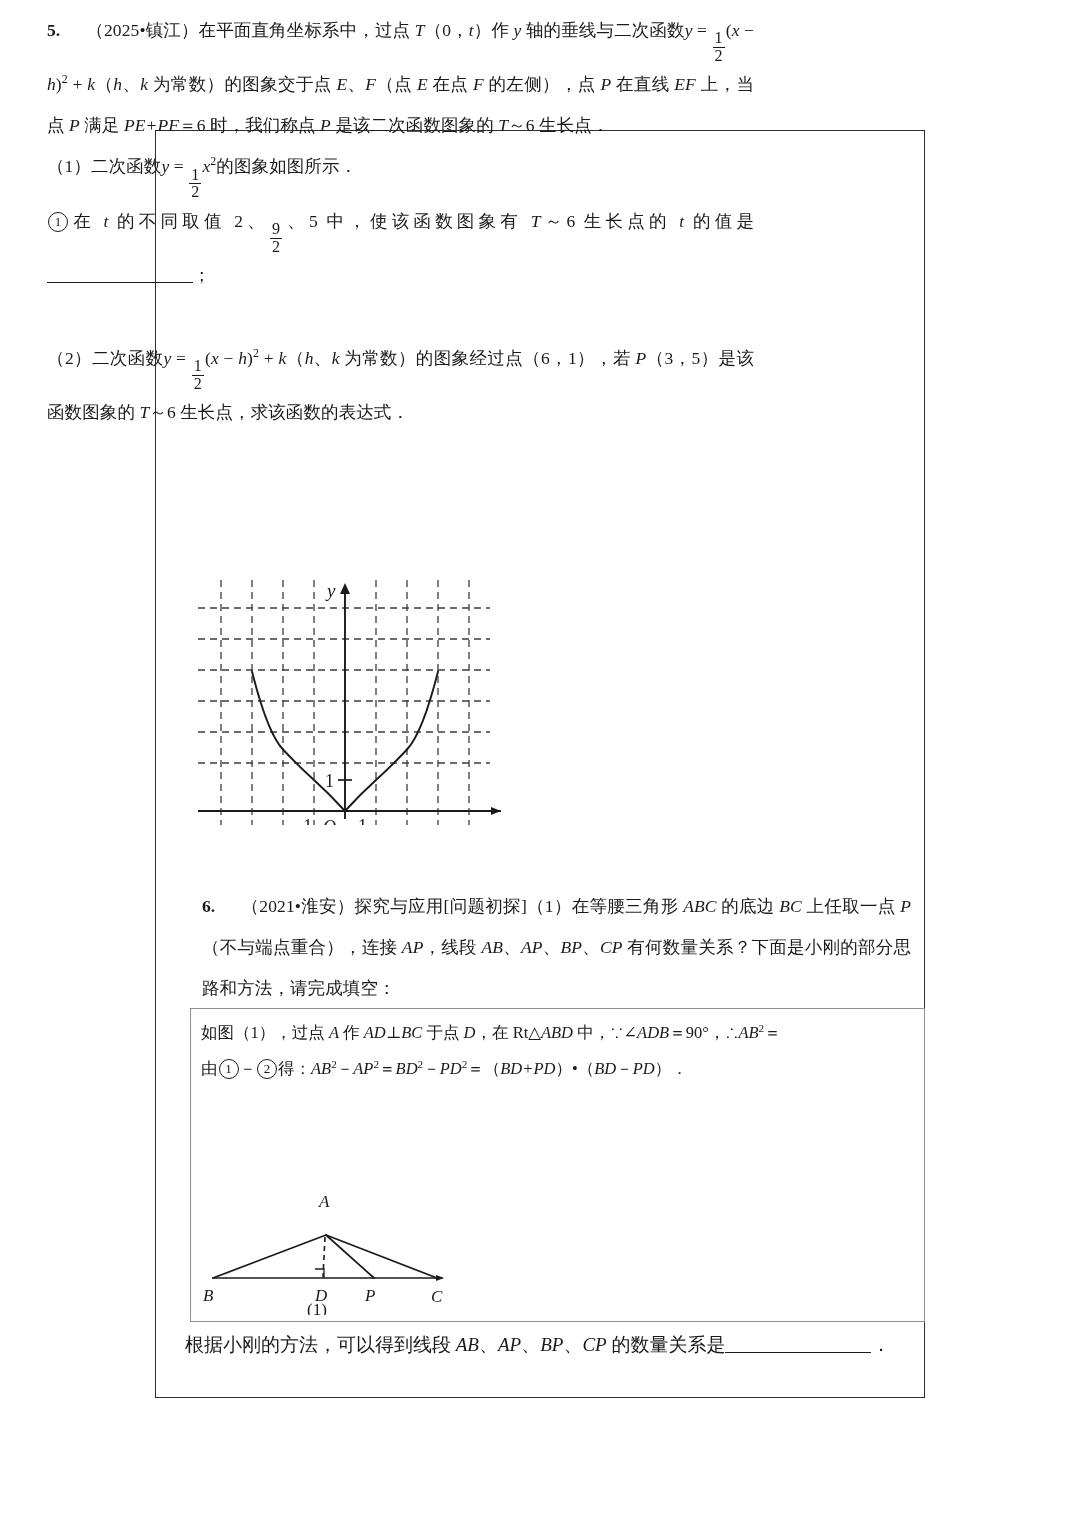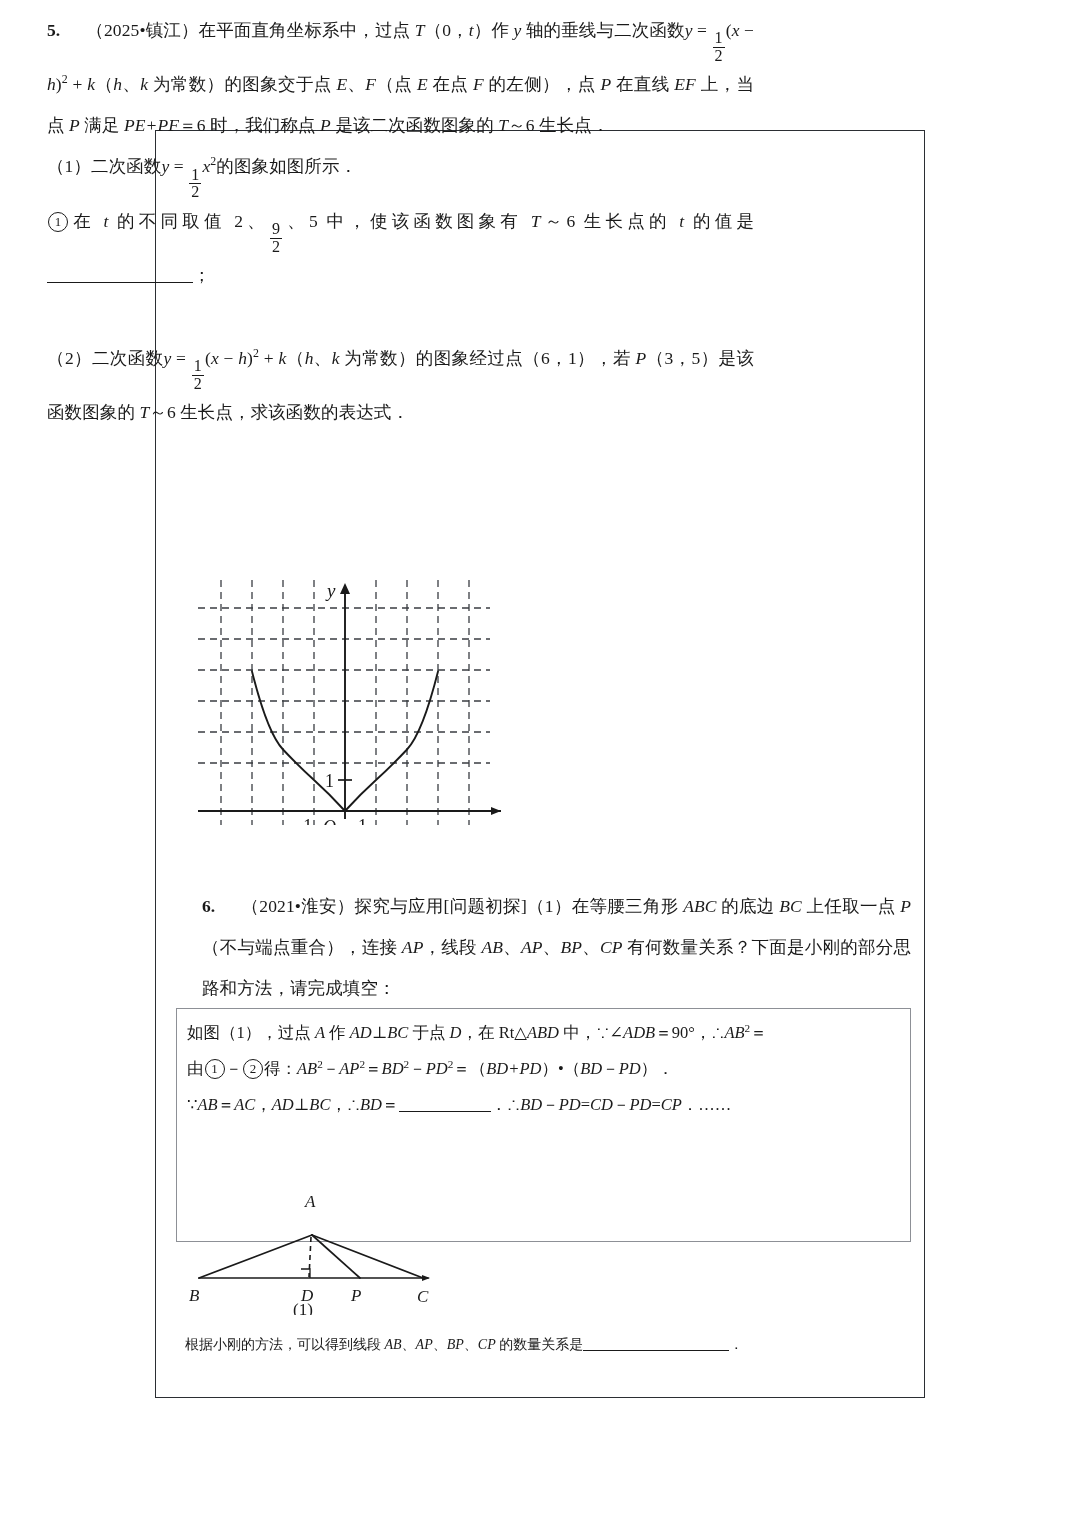--- a/index.html
+++ b/index.html
@@ -83,24 +83,24 @@
     position: absolute;
     left: 190px;
     top: 575px;
     width: 330px;
     height: 250px;
   }
 
   
   .inner-box {
     position: absolute;
-    left: 176px;
+    left: 190px;
     top: 1008px;
     width: 735px;
-    height: 234px;
+    height: 314px;
     border: 1.2px solid #8d9096;
     box-sizing: border-box;
     background: #fff;
   }
   .inner-box .ip {
     font-size: 16.5px;
     line-height: 36px;
     padding: 0 10px;
     text-align: left;
   }
@@ -110,21 +110,21 @@
     left: 5px;
     top: 178px;
     width: 300px;
     height: 128px;
   }
   .tail-line {
     position: absolute;
     left: 185px;
     top: 1328px;
     width: 740px;
-    font-size: 14px;
+    font-size: 19px;
     line-height: 34px;
   }
 </style>
 </head>
 <body>
 
 <div class="page-frame"></div>
 
 <div class="content">
 
@@ -208,23 +208,20 @@
 </div>
 
 <div class="inner-box">
   <div class="inner-pad">
     <div class="ip">
       如图（1），过点 <span class="mi">A</span> 作 <span class="mi">AD</span>⊥<span class="mi">BC</span> 于点 <span class="mi">D</span>，在 Rt△<span class="mi">ABD</span> 中，∵∠<span class="mi">ADB</span>＝90°，∴<span class="mi">AB</span><span class="sup">2</span>＝
     </div>
     <div class="ip">
       由<span class="circnum">1</span>－<span class="circnum">2</span>得：<span class="mi">AB</span><span class="sup">2</span>－<span class="mi">AP</span><span class="sup">2</span>＝<span class="mi">BD</span><span class="sup">2</span>－<span class="mi">PD</span><span class="sup">2</span>＝（<span class="mi">BD+PD</span>）•（<span class="mi">BD</span>－<span class="mi">PD</span>）．
     </div>
-    <div class="ip">
-      ∵<span class="mi">AB</span>＝<span class="mi">AC</span>，<span class="mi">AD</span>⊥<span class="mi">BC</span>，∴<span class="mi">BD</span>＝<span class="blank-s"></span>．∴<span class="mi">BD</span>－<span class="mi">PD</span>=<span class="mi">CD</span>－<span class="mi">PD</span>=<span class="mi">CP</span>．……
-    </div>
   </div>
 
   <div class="fig-triangle">
     <svg width="300" height="128" viewBox="0 0 300 128">
 
       <g stroke="#1a1a1a" stroke-width="1.7" fill="none" stroke-linecap="round">
         <line x1="17" y1="91" x2="130" y2="48"></line>
         <line x1="130" y1="48" x2="241" y2="91"></line>
         <line x1="130" y1="48" x2="178" y2="91"></line>
         <line x1="17" y1="91" x2="246" y2="91"></line>

